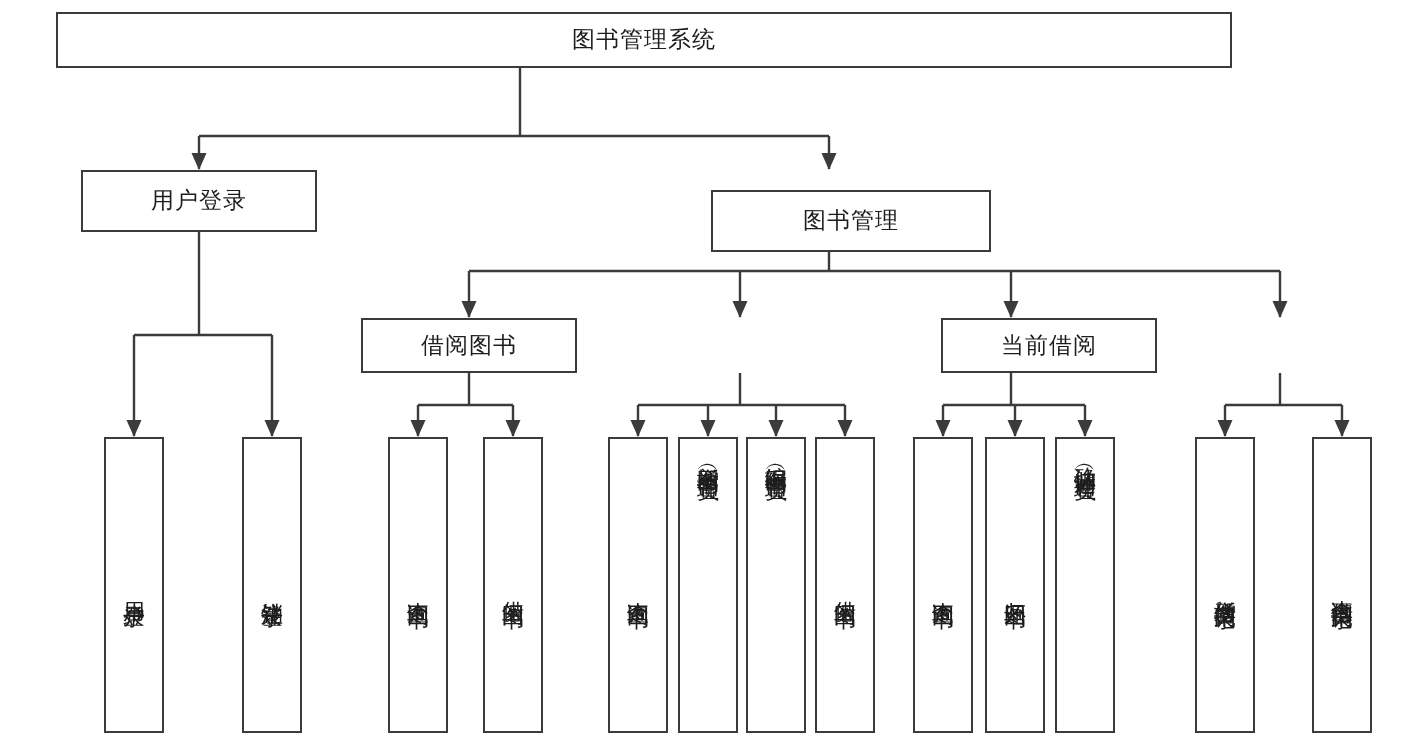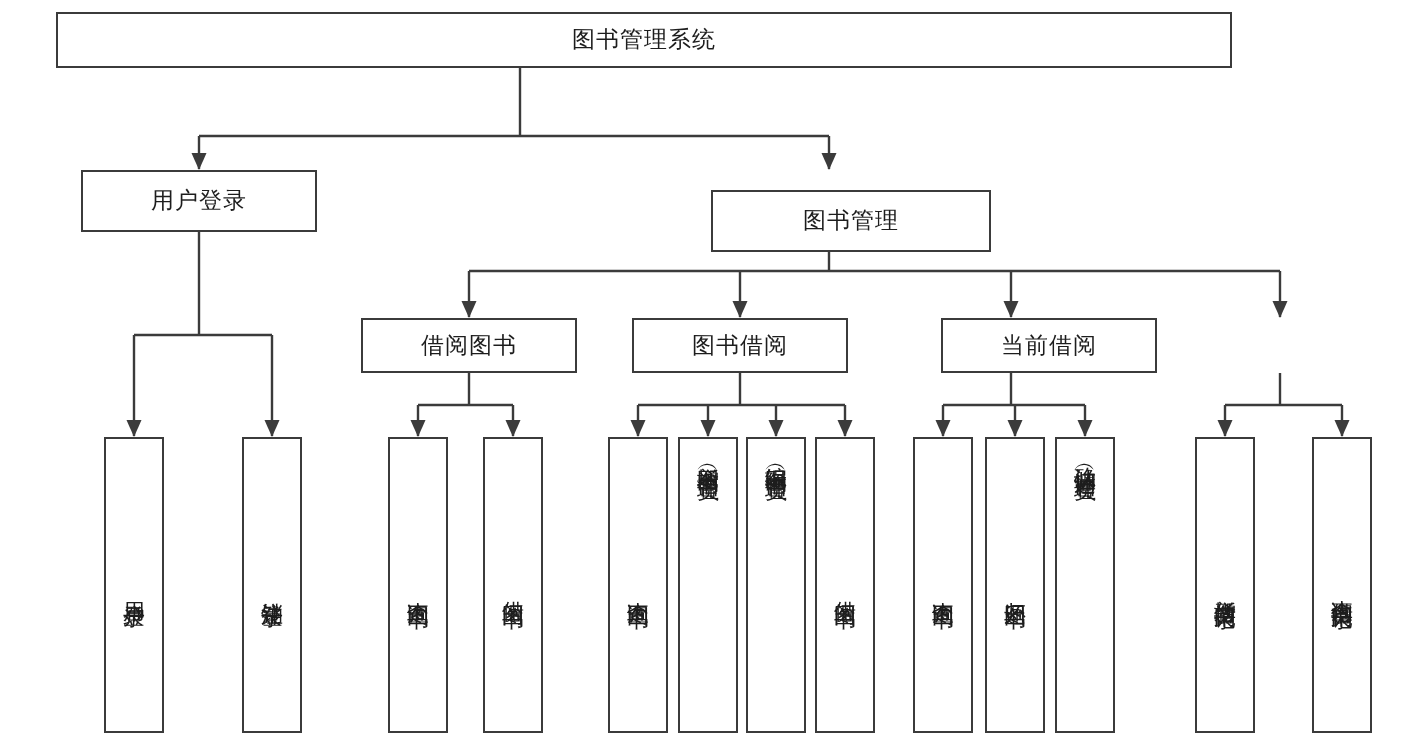--- a/index.html
+++ b/index.html
@@ -151,23 +151,20 @@
   <div class="node node-h" id="node-user-login" style="left: 81px; top: 170px; width: 236px; height: 62px;">
     <span>用户登录</span>
   </div>
   <div class="node node-h" id="node-book-manage" style="left: 711px; top: 170px; width: 280px; height: 62px; margin-top: 20px;">
     <span>图书管理</span>
   </div>
 
   <div class="node node-h" id="node-new-book-recommend" style="left: 361px; top: 318px; width: 216px; height: 55px;">
     <span>借阅图书</span>
   </div>
-  <div class="node node-h" id="node-book-borrow" style="left: 632px; top: 318px; width: 216px; height: 55px;">
-    <span>图书借阅</span>
-  </div>
   <div class="node node-h" id="node-current-borrow" style="left: 941px; top: 318px; width: 216px; height: 55px;">
     <span>当前借阅</span>
   </div>
 
   <div class="node node-v" id="node-leaf-user-login" style="left: 104px; top: 437px; width: 60px; height: 296px;">
     <div class="vwrap">
         <span class="vtext">用户登录</span>
       </div>
   </div>
   <div class="node node-v" id="node-leaf-user-logout" style="left: 242px; top: 437px; width: 60px; height: 296px;">

